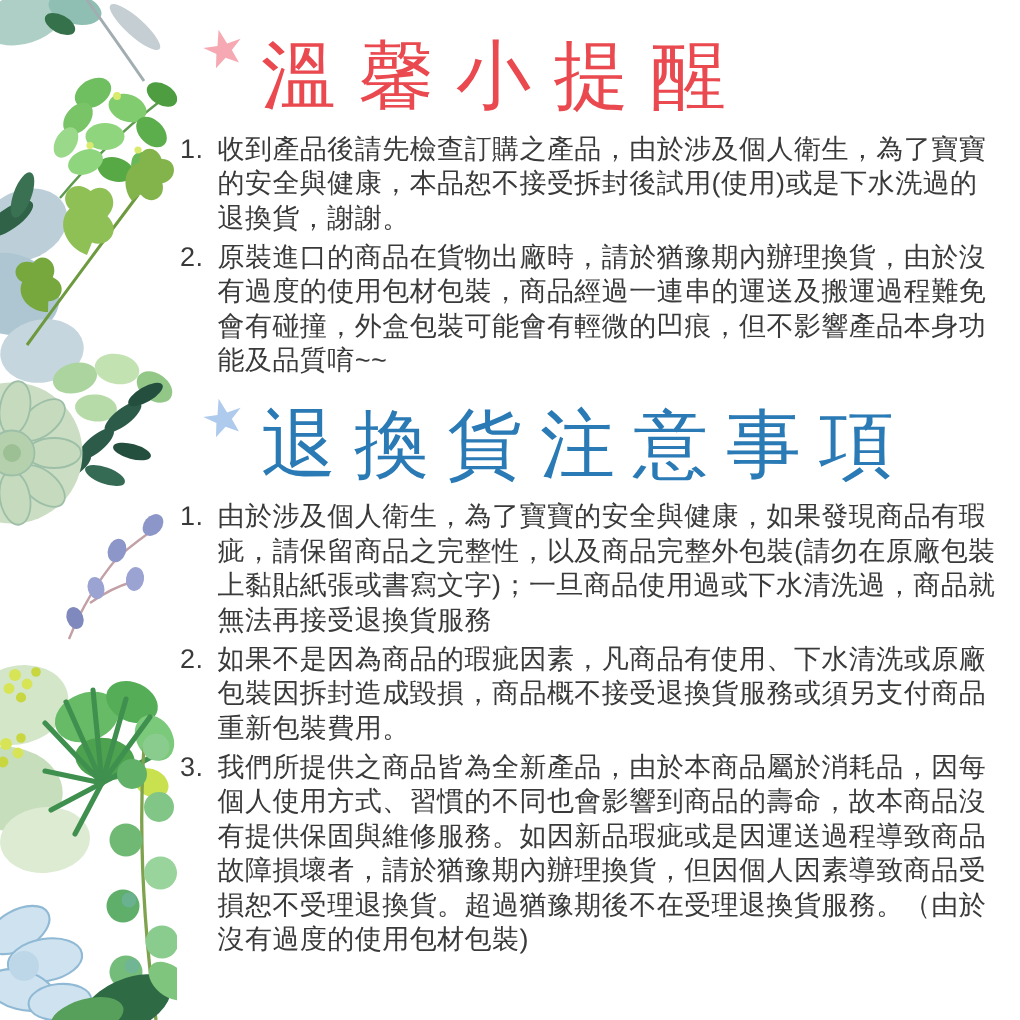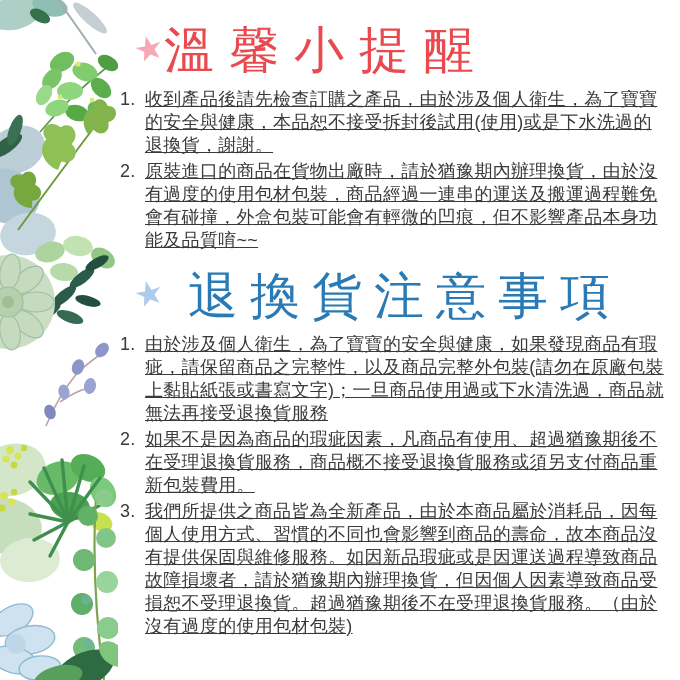--- a/index.html
+++ b/index.html
@@ -3,39 +3,39 @@
 <meta charset="utf-8">
 <style>
   html,body { margin:0; padding:0; background:#ffffff; }
   .canvas {
     position:relative; width:680px; height:680px; background:#ffffff;
     overflow:hidden; font-family:"Liberation Sans", sans-serif;
   }
   .botanical { position:absolute; left:0; top:0; width:118px; height:680px; }
   .content { position:absolute; left:118px; top:0; width:550px; }
 
-  .section-header { display:flex; align-items:center; gap:0; margin:0; }
+  .section-header { display:flex; gap:10px; margin:0; }
   .header-1 { margin:22px 0 8px 16px; }
   .header-2 { margin:16px 0 8px 16px; }
   .star { flex:none; width:30px; height:30px; margin-top:-4px; }
 
   .section-title {
     margin:0; font-weight:500; line-height:1.15; white-space:nowrap;
     font-size:50px;
   }
   .title-1 { letter-spacing:15px; }
-  .title-2 { letter-spacing:12px;margin-left:24px; }
+  .title-2 { letter-spacing:12px; }
 
   .notice-list {
     margin:2px 0 0 2px; color:#3a3a3a; font-size:18px;
     line-height:23px; letter-spacing:0.3px;
   }
   .notice-item { display:flex; margin-bottom:3px; }
   .notice-item .num { flex:none; width:25px; }
-  .notice-item .txt { flex:1;text-decoration:underline; }
+  .notice-item .txt { flex:1; }
 </style>
 </head>
 <body>
 
 <div class="canvas">
 
   <svg class="botanical" viewBox="0 0 118 680" aria-hidden="true">
 
     <g>
       <ellipse cx="16" cy="12" rx="28" ry="17" fill="#aecfc6" transform="rotate(-18 16 12)"></ellipse>
@@ -195,21 +195,21 @@
         </svg>
         <h1 class="section-title title-2" style="color: rgb(42, 122, 181);">退換貨注意事項</h1>
       </div>
       <div class="notice-list">
           <div class="notice-item">
             <span class="num">1.</span>
             <span class="txt">由於涉及個人衛生，為了寶寶的安全與健康，如果發現商品有瑕疵，請保留商品之完整性，以及商品完整外包裝(請勿在原廠包裝上黏貼紙張或書寫文字)；一旦商品使用過或下水清洗過，商品就無法再接受退換貨服務</span>
           </div>
           <div class="notice-item">
             <span class="num">2.</span>
-            <span class="txt">如果不是因為商品的瑕疵因素，凡商品有使用、超過猶豫期後不在受理退換貨服務，商品概不接受退換貨服務或須另支付商品重新包裝費用。</span>
+            <span class="txt">如果不是因為商品的瑕疵因素，凡商品有使用、下水清洗或原廠包裝因拆封造成毀損，商品概不接受退換貨服務或須另支付商品重新包裝費用。</span>
           </div>
           <div class="notice-item">
             <span class="num">3.</span>
             <span class="txt">我們所提供之商品皆為全新產品，由於本商品屬於消耗品，因每個人使用方式、習慣的不同也會影響到商品的壽命，故本商品沒有提供保固與維修服務。如因新品瑕疵或是因運送過程導致商品故障損壞者，請於猶豫期內辦理換貨，但因個人因素導致商品受損恕不受理退換貨。超過猶豫期後不在受理退換貨服務。（由於沒有過度的使用包材包裝)</span>
           </div>
         </div>
     </section>
 
   </div>
 </div>

